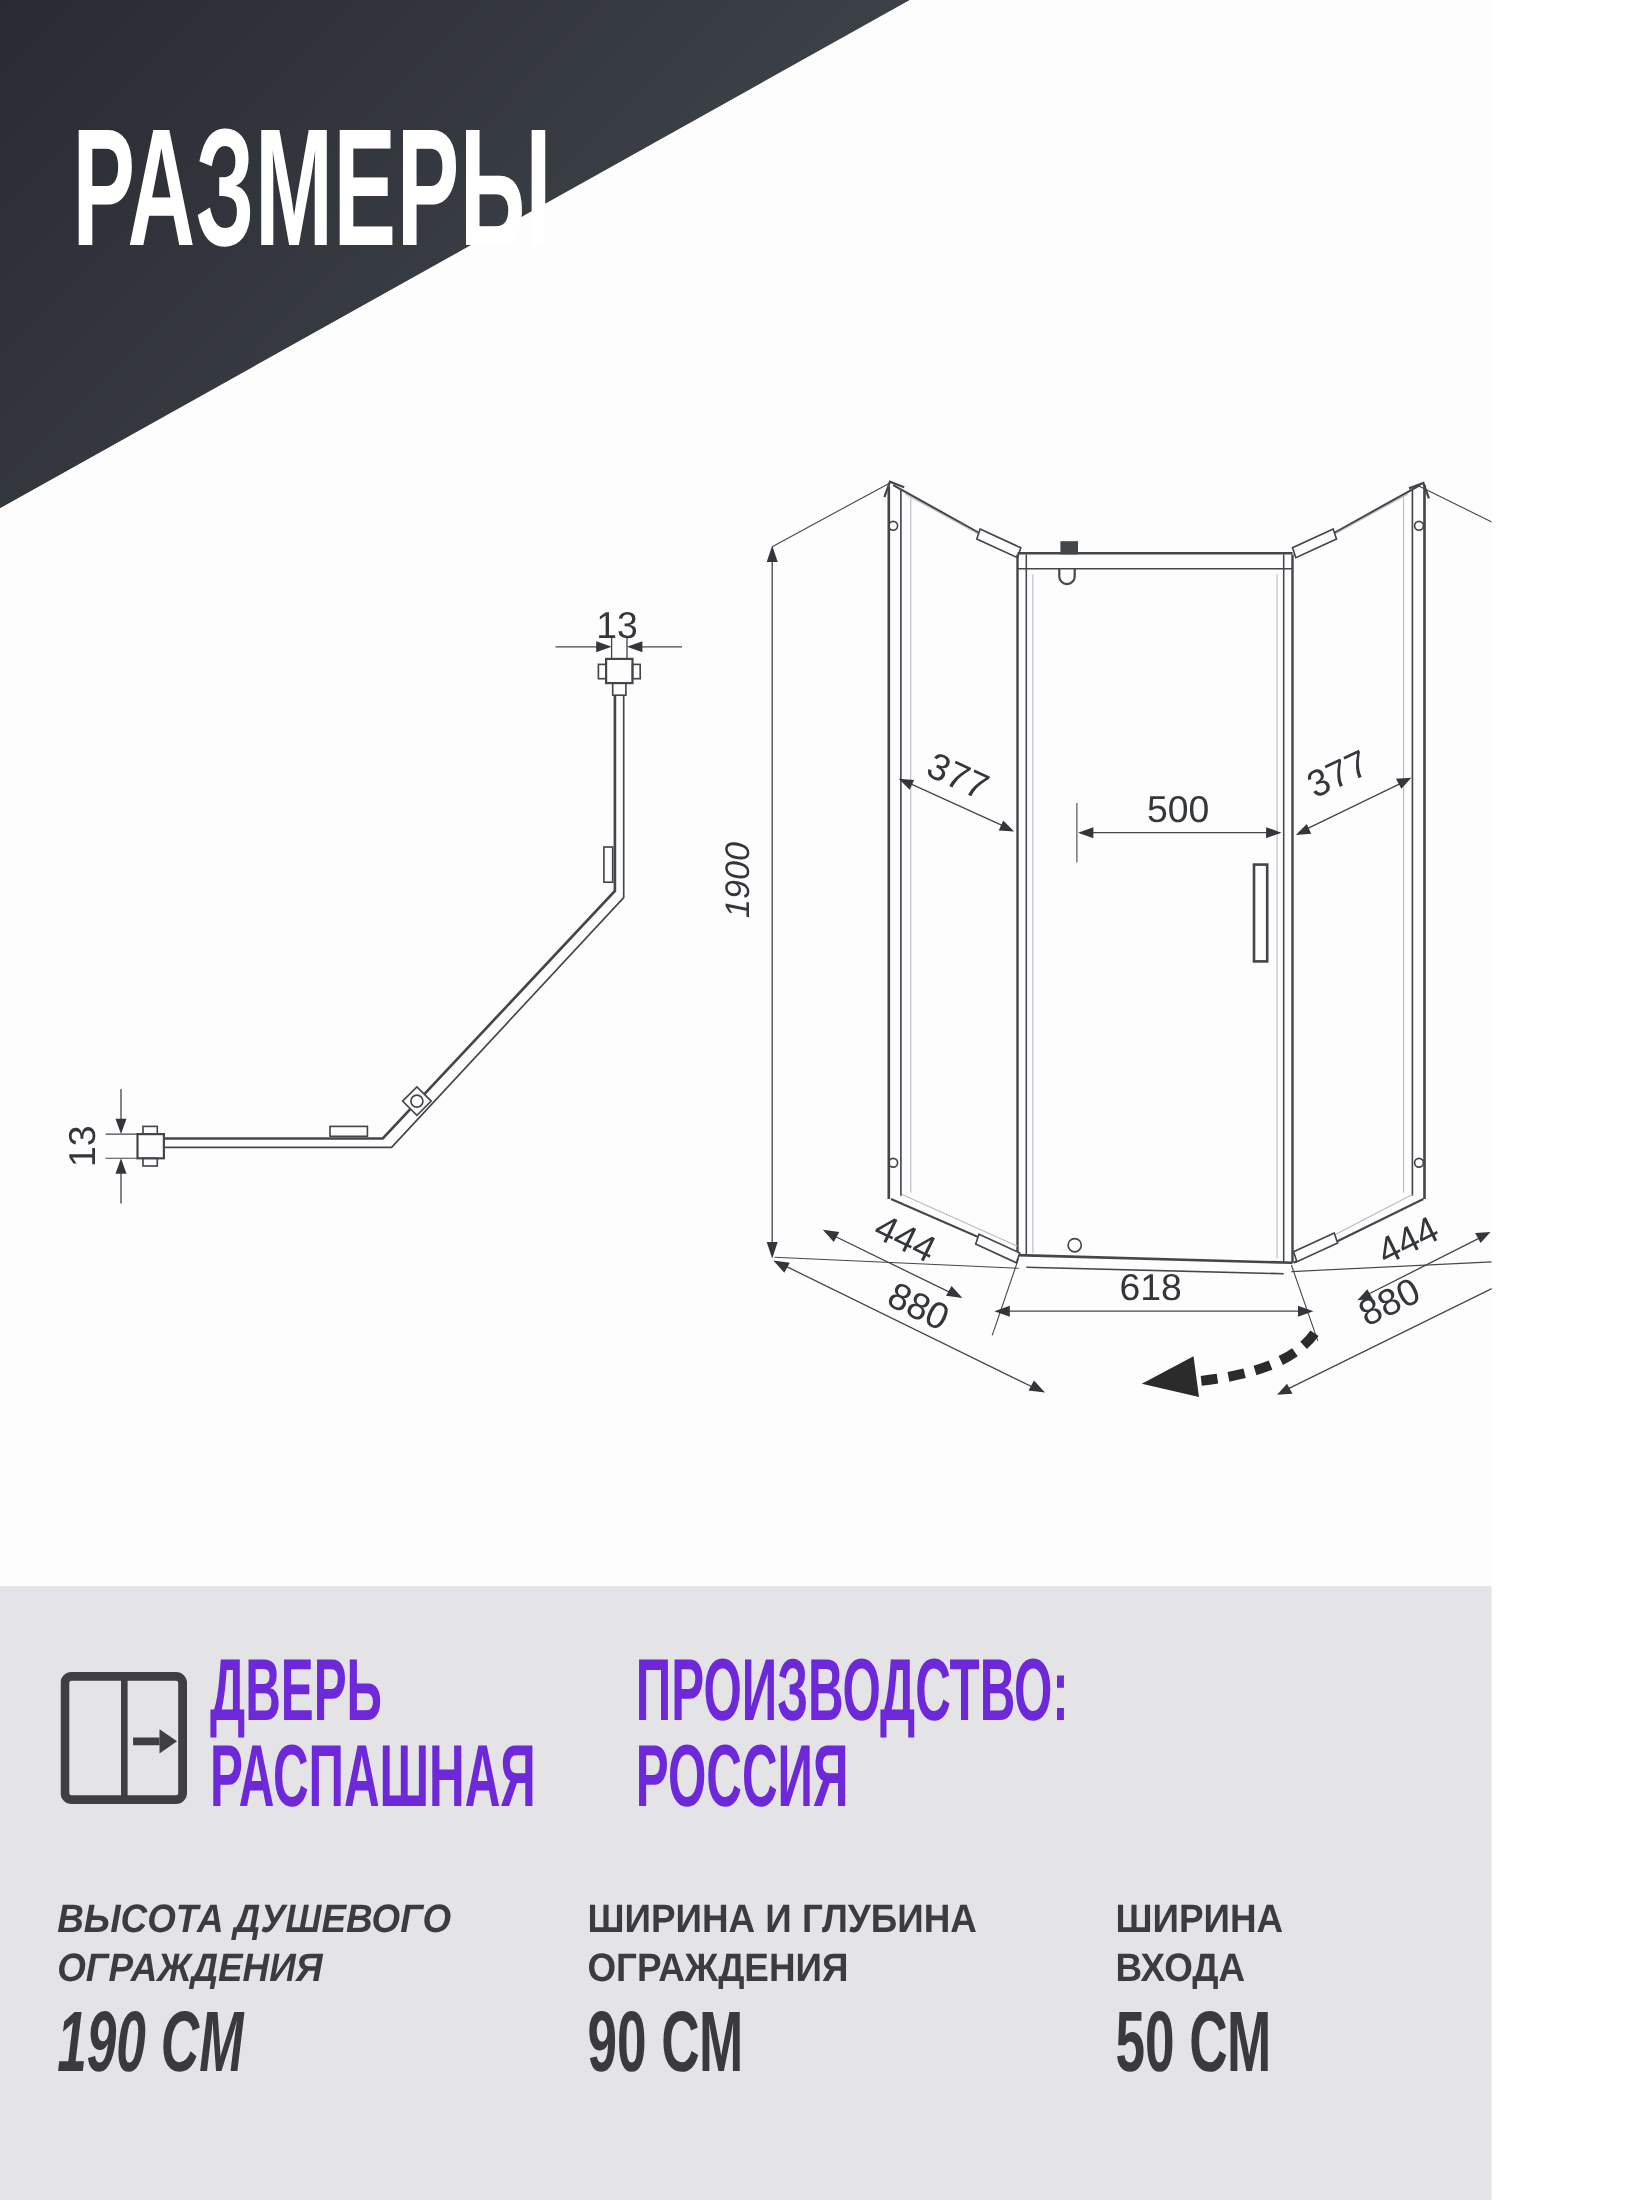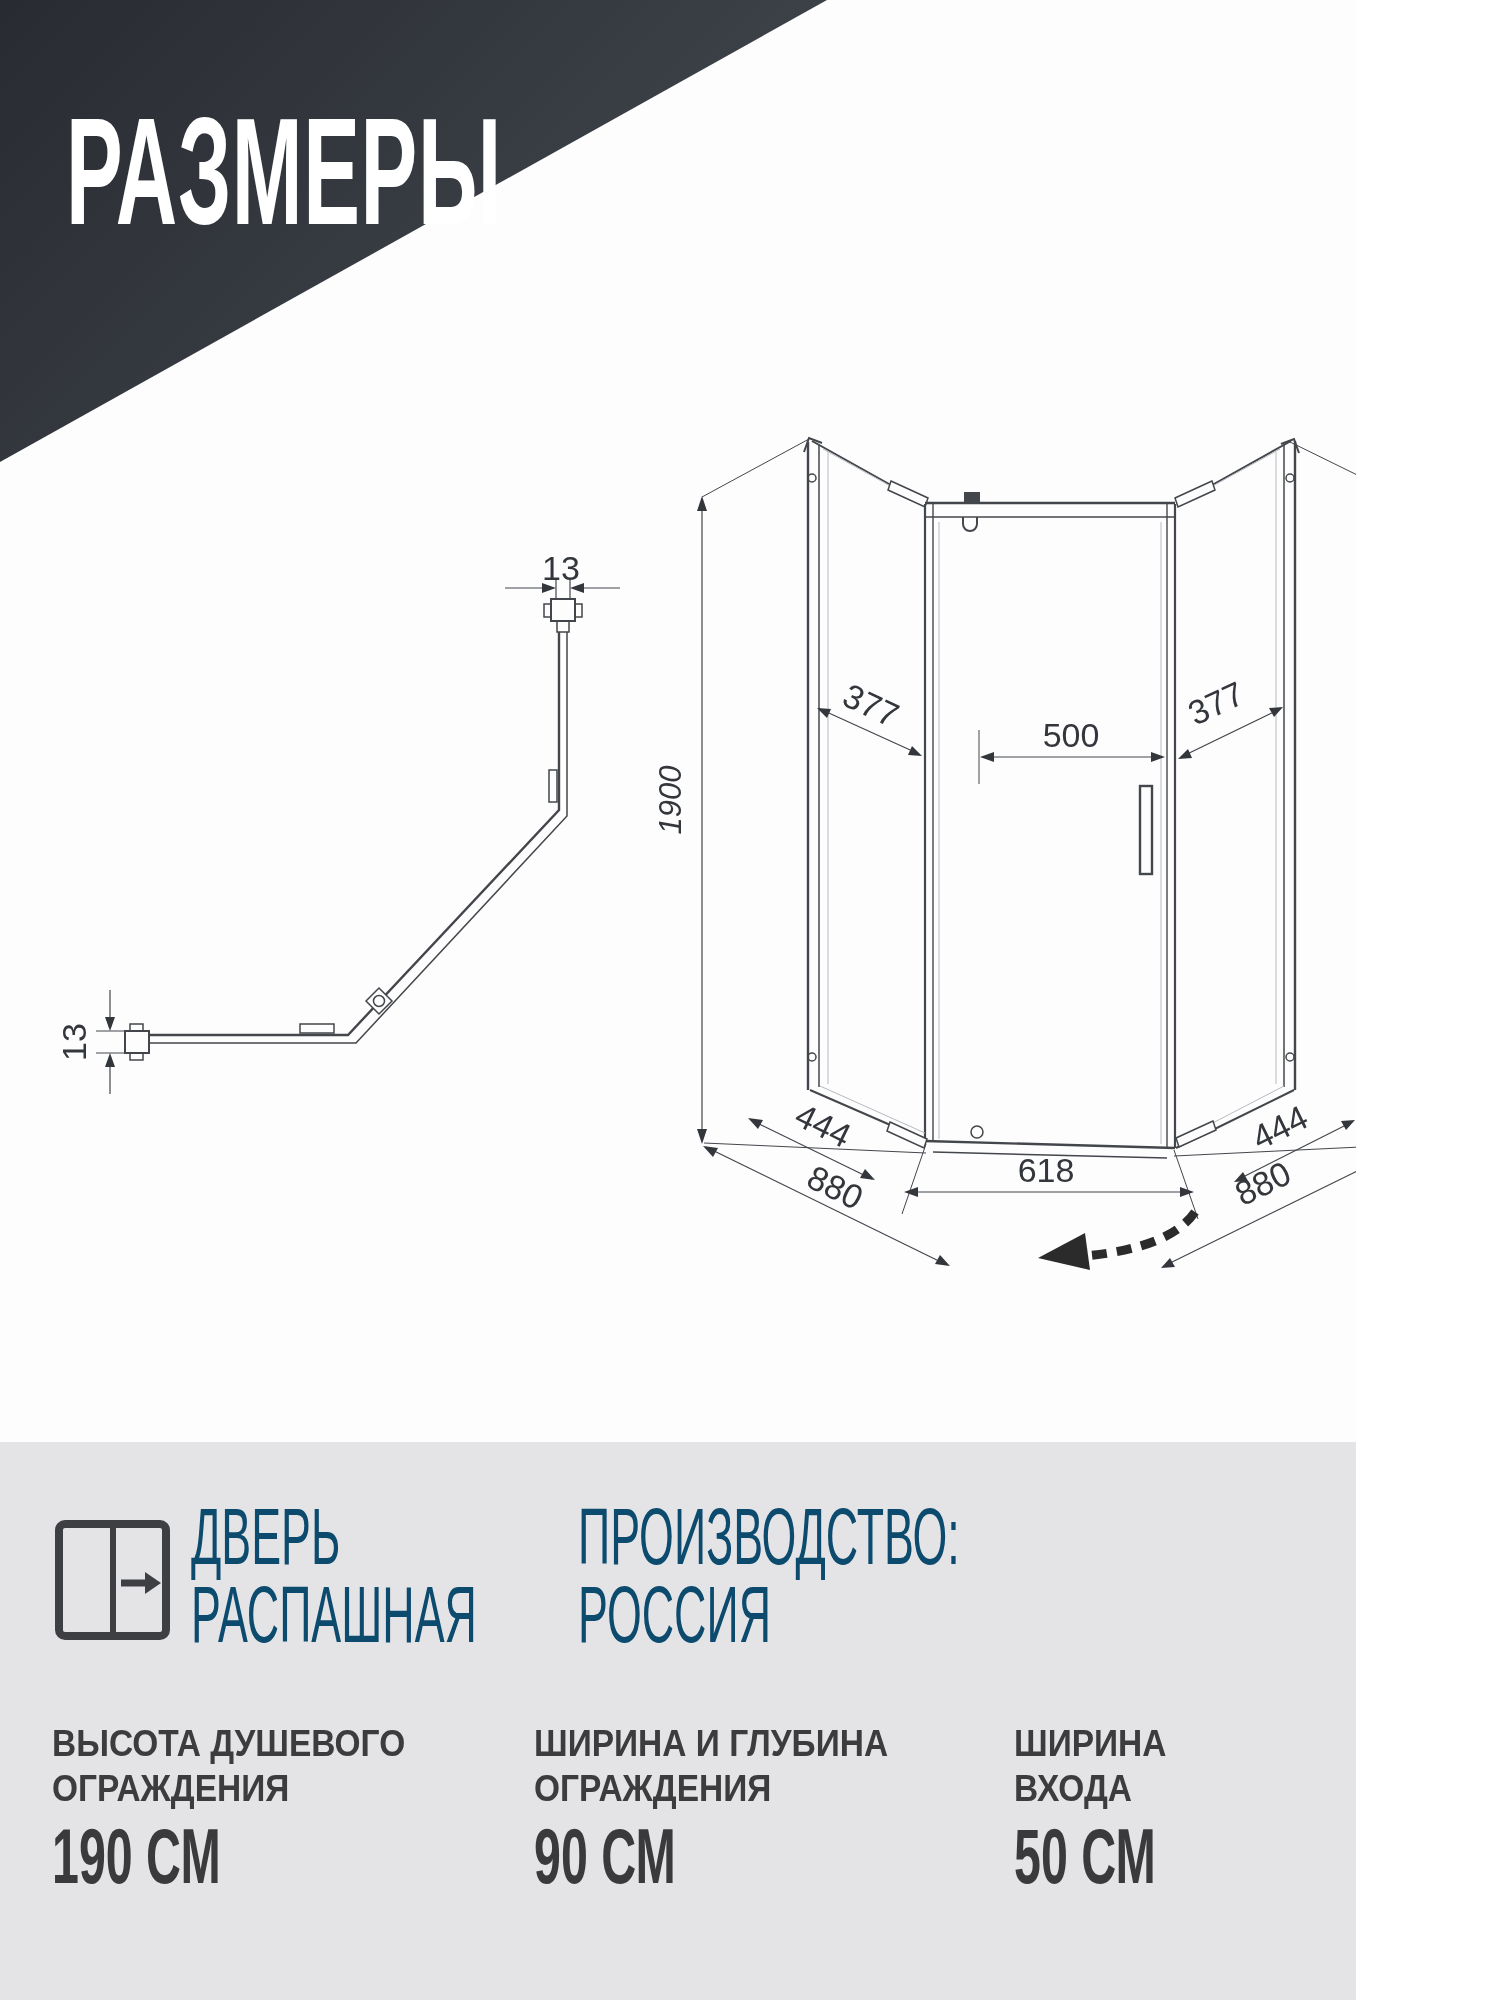--- a/index.html
+++ b/index.html
@@ -13,26 +13,26 @@
          font-size:152px;font-weight:700;line-height:1;white-space:nowrap;
          transform:scaleX(0.56);transform-origin:left top;letter-spacing:1px;}
   
   svg.drawing{position:absolute;left:0;top:0;}
   svg.drawing text{font-family:"Liberation Sans",sans-serif;fill:#33363b;}
   .dimtxt{font-size:34px;}
   .dimtxt-big{font-size:31px;font-style:italic;}
   
   .info{position:absolute;left:0;top:1442px;width:1500px;height:558px;background:#e4e4e6;}
   .door-icon{position:absolute;left:55px;top:78px;width:115px;height:120px;}
-  .h-block{position:absolute;color:#0c4a6e;font-weight:400;font-size:80px;}
+  .h-block{position:absolute;color:#6d28d9;font-weight:700;font-size:80px;}
   .h-line{line-height:78px;white-space:nowrap;transform:scaleX(0.56);transform-origin:left top;}
   .door-type{left:191px;top:56px;}
   .production{left:578px;top:56px;}
   .spec{position:absolute;top:279px;color:#3c3c3f;}
-  .spec-1{left:52px;} .spec-2{left:534px;} .spec-3{left:980px;margin-left:34px;}
+  .spec-1{left:52px;font-style:italic;} .spec-2{left:534px;} .spec-3{left:980px;margin-left:34px;}
   .spec-label{font-size:36px;font-weight:700;line-height:45px;white-space:nowrap;
               transform:scaleX(0.93);transform-origin:left top;}
   .spec-value{display:inline-block;margin-top:6px;font-size:78px;font-weight:700;line-height:1;
               white-space:nowrap;transform:scaleX(0.62);transform-origin:left top;color:#3a3a3d;}
 </style>
 </head>
 <body>
 
 <div class="page">
 

